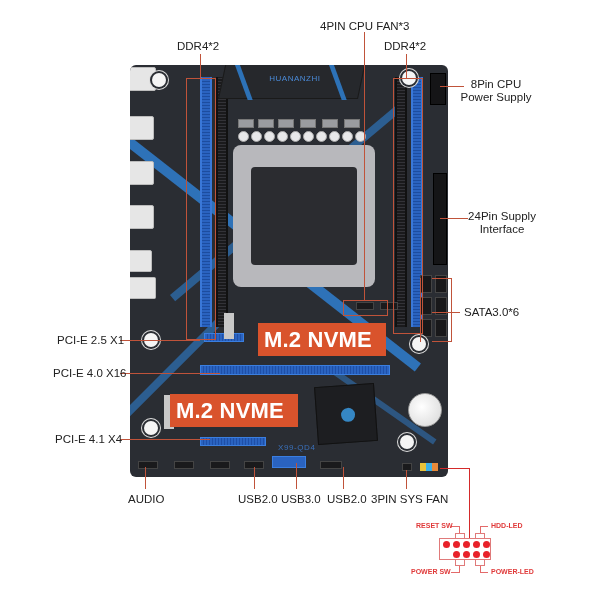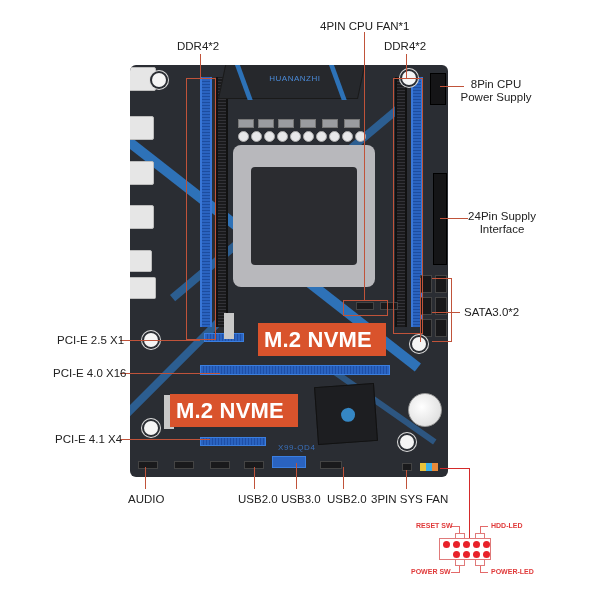--- a/index.html
+++ b/index.html
@@ -163,31 +163,31 @@
 <div class="line" style="left:145px;top:467px;width:1.3px;height:22px;"></div>
 <div class="line" style="left:254px;top:467px;width:1.3px;height:22px;"></div>
 <div class="line" style="left:296px;top:463px;width:1.3px;height:26px;"></div>
 <div class="line" style="left:343px;top:467px;width:1.3px;height:22px;"></div>
 <div class="line" style="left:406px;top:470px;width:1.3px;height:19px;"></div>
 
 <div class="line" style="left:440px;top:468px;width:30px;height:1.3px;background:#d42a2a;"></div>
 <div class="line" style="left:469px;top:468px;width:1.3px;height:70px;background:#d42a2a;"></div>
 
 <div class="label" style="left:177px;top:40px;">DDR4*2</div>
-<div class="label" style="left:320px;top:20px;">4PIN CPU FAN*1</div>
+<div class="label" style="left:320px;top:20px;">4PIN CPU FAN*3</div>
 <div class="label" style="left:384px;top:40px;">DDR4*2</div>
 <div class="label center" style="left:456px;top:78px;width:80px;">
   <div>8Pin CPU</div>
   <div>Power Supply</div>
 </div>
 <div class="label center" style="left:464px;top:210px;width:76px;">
   <div>24Pin Supply</div>
   <div>Interface</div>
 </div>
-<div class="label" style="left:464px;top:306px;">SATA3.0*2</div>
+<div class="label" style="left:464px;top:306px;">SATA3.0*6</div>
 <div class="label" style="left:57px;top:334px;">PCI-E 2.5 X1</div>
 <div class="label" style="left:53px;top:367px;">PCI-E 4.0 X16</div>
 <div class="label" style="left:55px;top:433px;">PCI-E 4.1 X4</div>
 <div class="label" style="left:128px;top:493px;">AUDIO</div>
 <div class="label" style="left:238px;top:493px;">USB2.0</div>
 <div class="label" style="left:281px;top:493px;">USB3.0</div>
 <div class="label" style="left:327px;top:493px;">USB2.0</div>
 <div class="label" style="left:371px;top:493px;">3PIN SYS FAN</div>
 
 <div class="abs" style="left:0;top:0;width:600px;height:600px;pointer-events:none;">

